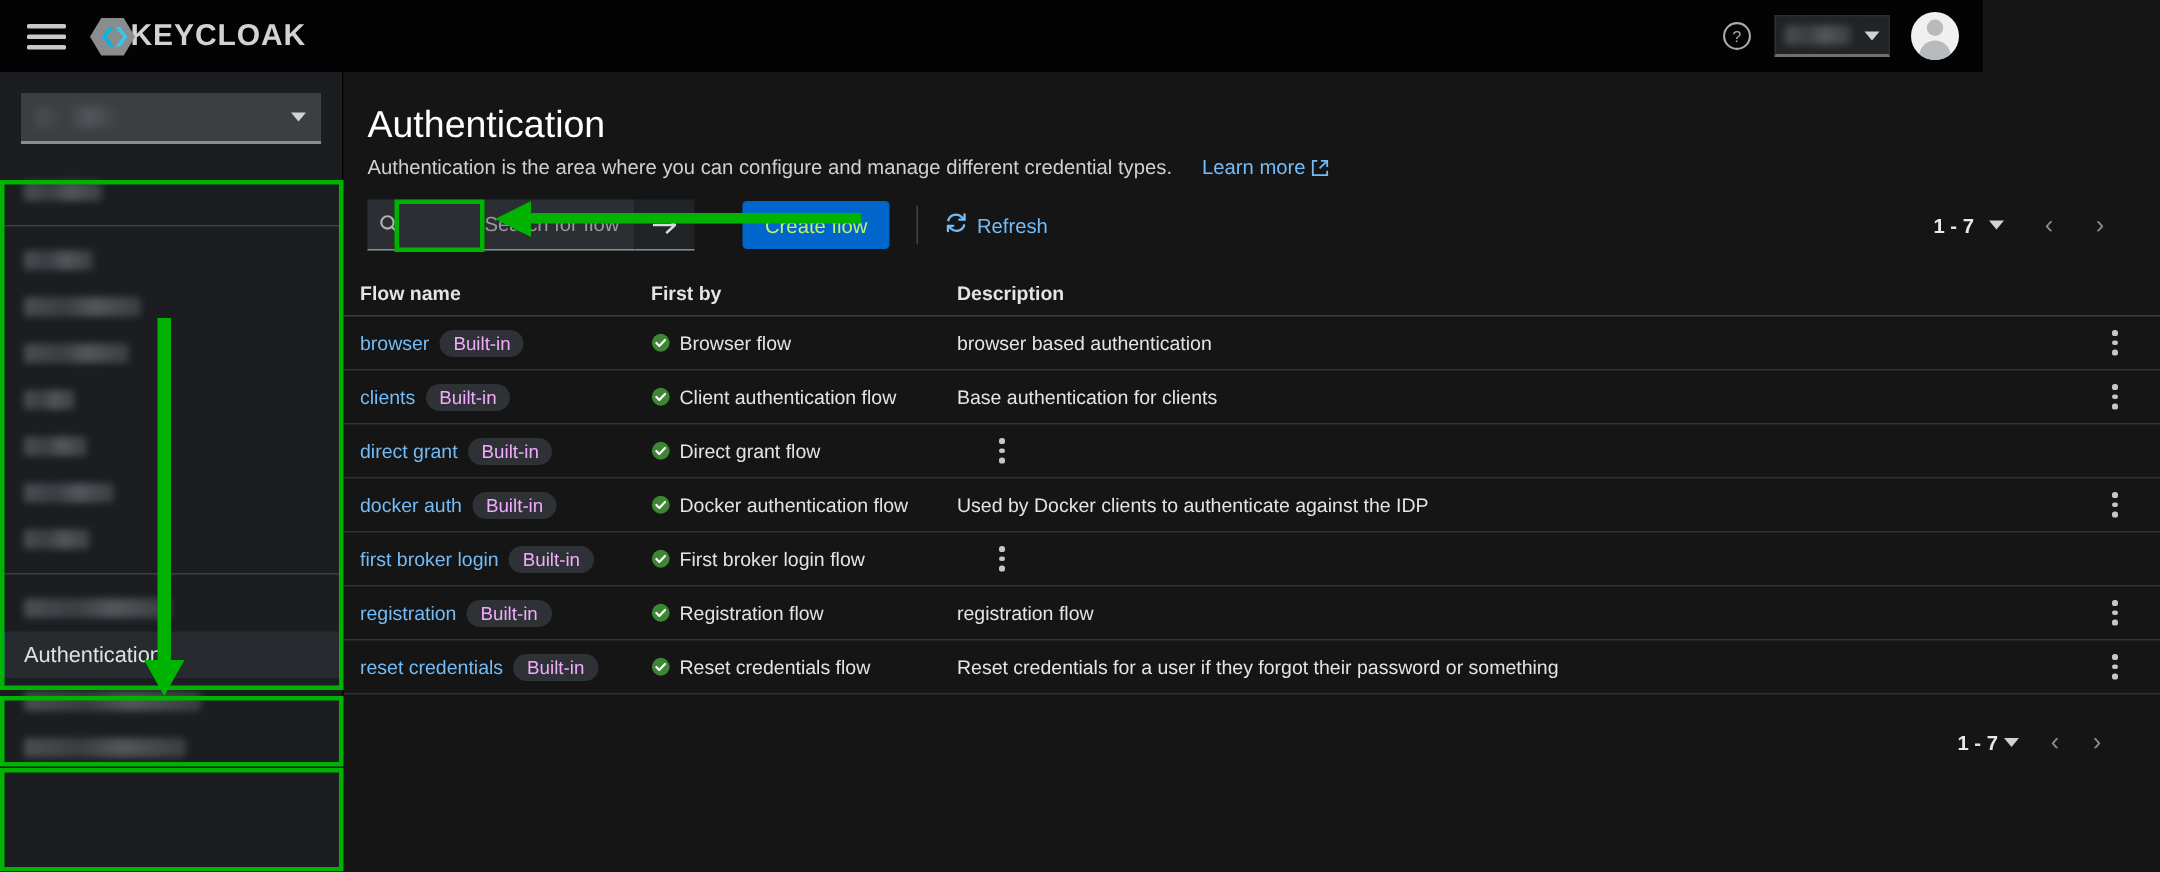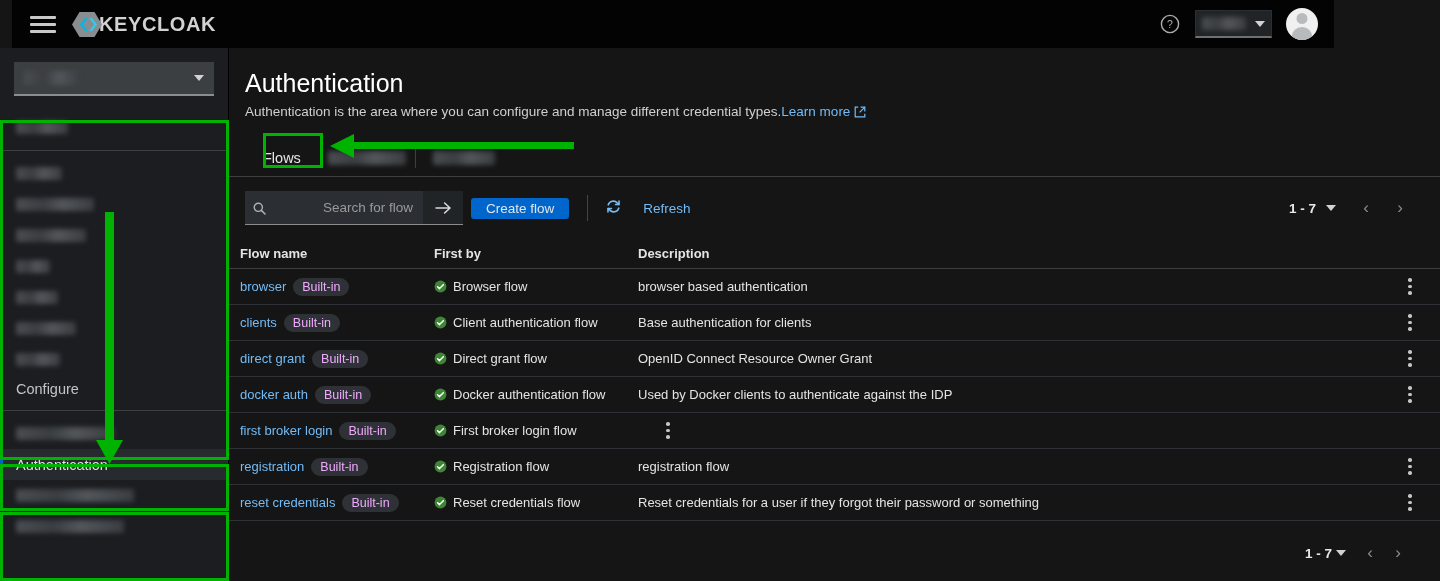--- a/index.html
+++ b/index.html
@@ -6,21 +6,21 @@
   html, body {
     width: 1440px; height: 581px;
     background: #151515;
     font-family: "Liberation Sans", "DejaVu Sans", sans-serif;
     overflow: hidden;
   }
   .app { position: relative; width: 1440px; height: 581px; background: #151515; }
 
   
   .masthead {
-    position: absolute; left: 12px; top: 0; width: 1322px; height: 48px;
+    position: absolute; left: 0; top: 0; width: 1322px; height: 48px;
     background: #030303; display: flex; align-items: center;
   }
   .hamburger {
     width: 26px; height: 22px; margin-left: 18px; margin-right: 16px;
     display: flex; flex-direction: column; justify-content: center; gap: 4px;
     cursor: pointer;
   }
   .hamburger span { display: block; height: 3px; width: 26px; background: #c9c9c9; border-radius: 1px; }
   .brand { display: flex; align-items: center; gap: 0px; }
   .brand-mark { width: 30px; height: 27px; position: relative; }
@@ -84,21 +84,21 @@
   }
   .nav-blur { height: 13px; margin: 4px 0; }
 
   
   .main {
     position: absolute; left: 229px; top: 48px; width: 1211px; height: 533px;
     background: #151515; overflow: hidden;
   }
   .page-header { padding: 20px 24px 0 16px; }
   .page-title { color: #fff; font-size: 25px; font-weight: normal; line-height: 1.2; }
-  .page-sub { margin-top: 6px; color: #d0d0d0; font-size: 13.5px; display: flex; align-items: center; gap: 0; text-align: right; }
+  .page-sub { margin-top: 6px; color: #d0d0d0; font-size: 13.5px; display: flex; align-items: center; gap: 20px; text-align: right; }
   .learn-more { color: #73bcf7; text-decoration: none; cursor: pointer; display: inline-flex; align-items: center; gap: 4px; }
   .ext-icon { width: 12px; height: 12px; }
 
   .tabs { position: relative; margin-top: 20px; padding-left: 16px; display: flex; height: 38px; border-bottom: 1px solid #3c3f42; }
   .tab { padding: 0 18px; display: flex; align-items: center; color: #e6e6e6; font-size: 14.5px; cursor: pointer; position: relative; }
   .tab.blurred { width: 96px; padding: 0; }
   .tab-blur-inner { width: 78px; height: 14px; margin: auto; }
   .tab-divider { width: 1px; background: #3c3f42; margin: 8px 0; }
 
   .toolbar {
@@ -113,26 +113,26 @@
   .search-input {
     background: transparent; border: 0; outline: none; color: #d2d2d2;
     font-size: 13.5px; width: 140px; font-family: inherit; text-align: right;
   }
   .search-input::placeholder { color: #9a9a9a; }
   .search-go {
     width: 40px; height: 34px; background: #212427; border-bottom: 1px solid #8a8d90;
     display: flex; align-items: center; justify-content: center; cursor: pointer;
   }
   .btn-primary {
-    margin-left: 8px; height: 21px; padding: 0 15px; background: #0066cc; color: #e5e5e5;
+    margin-left: 32px; height: 32px; padding: 0 15px; background: #0066cc; color: #bef264;
     font-size: 13.5px; border: 0; border-radius: 3px; cursor: pointer; font-family: inherit;
   }
   .tool-sep { width: 1px; height: 26px; background: #444; margin: 0 18px; }
   .refresh-link {
-    color: #73bcf7; font-size: 13.5px; display: flex; align-items: center; gap: 22px; cursor: pointer;
+    color: #73bcf7; font-size: 13.5px; display: flex; align-items: center; gap: 6px; cursor: pointer;
   }
   .pagination { margin-left: auto; display: flex; align-items: center; gap: 6px; padding-right: 10px; }
   .page-count { color: #e8e8e8; font-size: 13.5px; font-weight: bold; }
   .page-caret {
     width: 0; height: 0; border-left: 5px solid transparent; border-right: 5px solid transparent;
     border-top: 6px solid #d2d2d2; margin: 0 10px 0 4px; cursor: pointer;
   }
   .chev {
     width: 28px; height: 28px; display: flex; align-items: center; justify-content: center;
     color: #8a8d90; font-size: 17px; cursor: pointer;
@@ -235,21 +235,20 @@
       <div class="nav-item">
         <div class="blur-bar nav-blur" style="width:42px;"></div>
       </div>
       <div class="nav-item">
         <div class="blur-bar nav-blur" style="width:60px;"></div>
       </div>
       <div class="nav-item">
         <div class="blur-bar nav-blur" style="width:44px;"></div>
       </div>
 
-      <div class="nav-section-title">Configure</div>
       <div class="nav-sep"></div>
 
       <div class="nav-item">
         <div class="blur-bar nav-blur" style="width:98px;"></div>
       </div>
 
       <div class="nav-item selected">
         <span class="nav-label">Authentication</span>
       </div>
 
@@ -274,32 +273,20 @@
             <svg width="12" height="12" viewBox="0 0 12 12">
               <path d="M4.2 1.2H1.2v9.6h9.6v-3" fill="none" stroke="#73bcf7" stroke-width="1.2"></path>
               <path d="M6.6 1.2h4.2v4.2" fill="none" stroke="#73bcf7" stroke-width="1.2"></path>
               <path d="M10.8 1.2L5.7 6.3" fill="none" stroke="#73bcf7" stroke-width="1.2"></path>
             </svg>
           </span>
         </a>
       </div>
     </div>
 
-    <div class="tabs">
-      <div class="tab">
-        <span>Flows</span>
-      </div>
-      <div class="tab blurred">
-        <div class="tab-blur-inner blur-bar"></div>
-      </div>
-      <div class="tab-divider"></div>
-      <div class="tab blurred">
-        <div class="tab-blur-inner blur-bar" style="width:62px;"></div>
-      </div>
-    </div>
 
     <div class="toolbar">
       <div class="search-group">
         <div class="search-box">
           <span class="search-icon">
             <svg width="13" height="13" viewBox="0 0 13 13">
               <circle cx="5.3" cy="5.3" r="4.1" fill="none" stroke="#c8c8c8" stroke-width="1.4"></circle>
               <path d="M8.4 8.4L12 12" stroke="#c8c8c8" stroke-width="1.5" stroke-linecap="round"></path>
             </svg>
           </span>
@@ -391,21 +378,20 @@
               <span class="flow-link">direct grant</span>
               <span class="chip">Built-in</span>
             </div>
             <div class="td c-used">
               <span class="check-icon"><svg width="13" height="13" viewBox="0 0 16 16">
                   <circle cx="8" cy="8" r="7.3" fill="#3e8635"></circle>
                   <path d="M4.4 8.2l2.4 2.4 4.7-4.9" fill="none" stroke="#fff" stroke-width="1.8" stroke-linecap="round" stroke-linejoin="round"></path>
                 </svg></span>
               <span>Direct grant flow</span>
             </div>
-            <div class="td c-desc">OpenID Connect Resource Owner Grant</div>
             <div class="c-kebab">
               <span class="kebab">
                 <i></i>
                 <i></i>
                 <i></i>
               </span>
             </div>
           </div>
           <div class="tr">
             <div class="td c-name">

